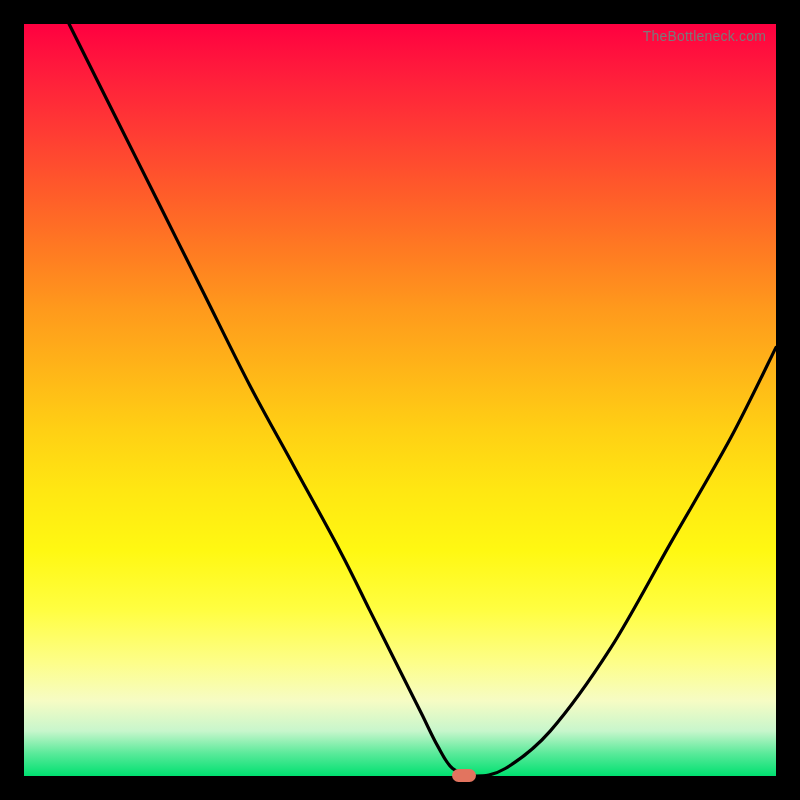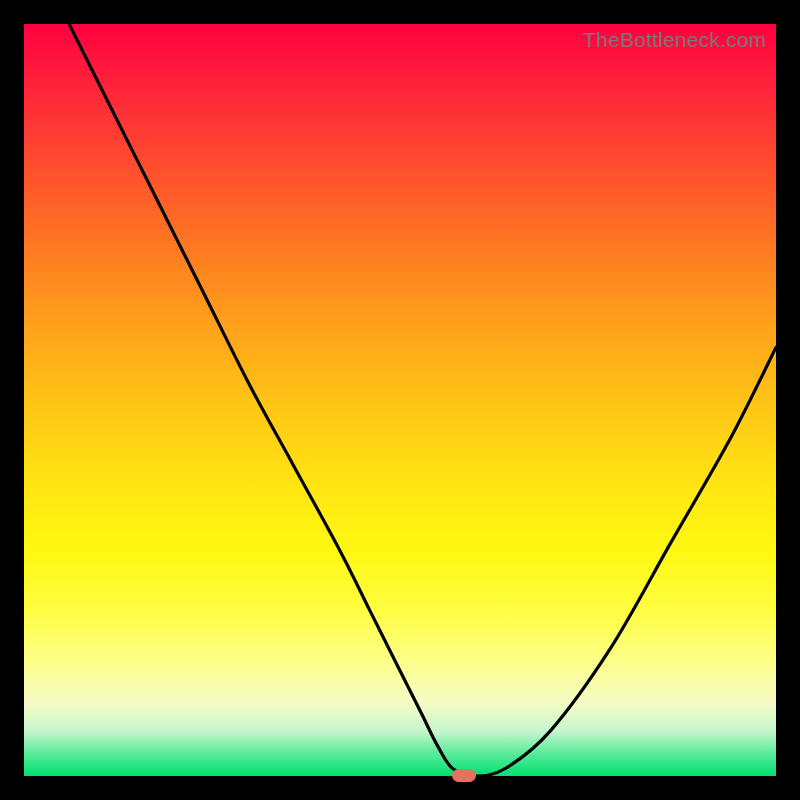--- a/index.html
+++ b/index.html
@@ -42,21 +42,21 @@
       #c8f6cc 94%,
       #5aea9a 97%,
       #00e070 100%
     );
   }
   .attribution {
     position: absolute;
     top: 4px;
     right: 10px;
     color: #7a7a7a;
-    font-size: 21px;
+    font-size: 14px;
     font-weight: 500;
     letter-spacing: 0.2px;
     user-select: none;
   }
   svg.curve {
     position: absolute;
     left: 0;
     top: 0;
     width: 752px;
     height: 752px;

